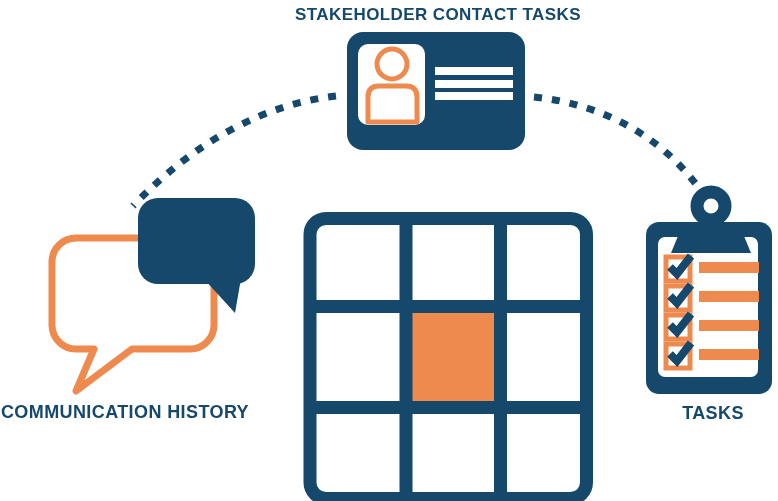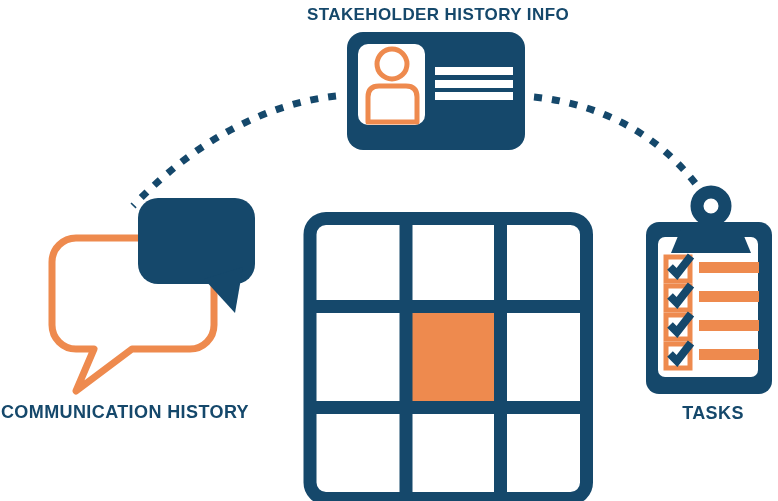--- a/index.html
+++ b/index.html
@@ -93,16 +93,16 @@
         <rect class="f-orange" x="699" y="320" width="60" height="11"></rect>
       </g>
       <g>
         <rect class="f-white s-orange" stroke-width="5" x="666" y="344" width="24" height="24"></rect>
         <path class="s-navy nf" stroke-width="8" d="M670,354 L677,361 L691,343"></path>
         <rect class="f-orange" x="699" y="349" width="60" height="11"></rect>
       </g>
     </g>
   </svg>
 
-  <div class="label" id="label-top">STAKEHOLDER HISTORY INFO</div>
+  <div class="label" id="label-top">STAKEHOLDER CONTACT TASKS</div>
   <div class="label" id="label-right">TASKS</div>
   <div class="label" id="label-left">COMMUNICATION HISTORY</div>
 </div>
 
 </body></html>

